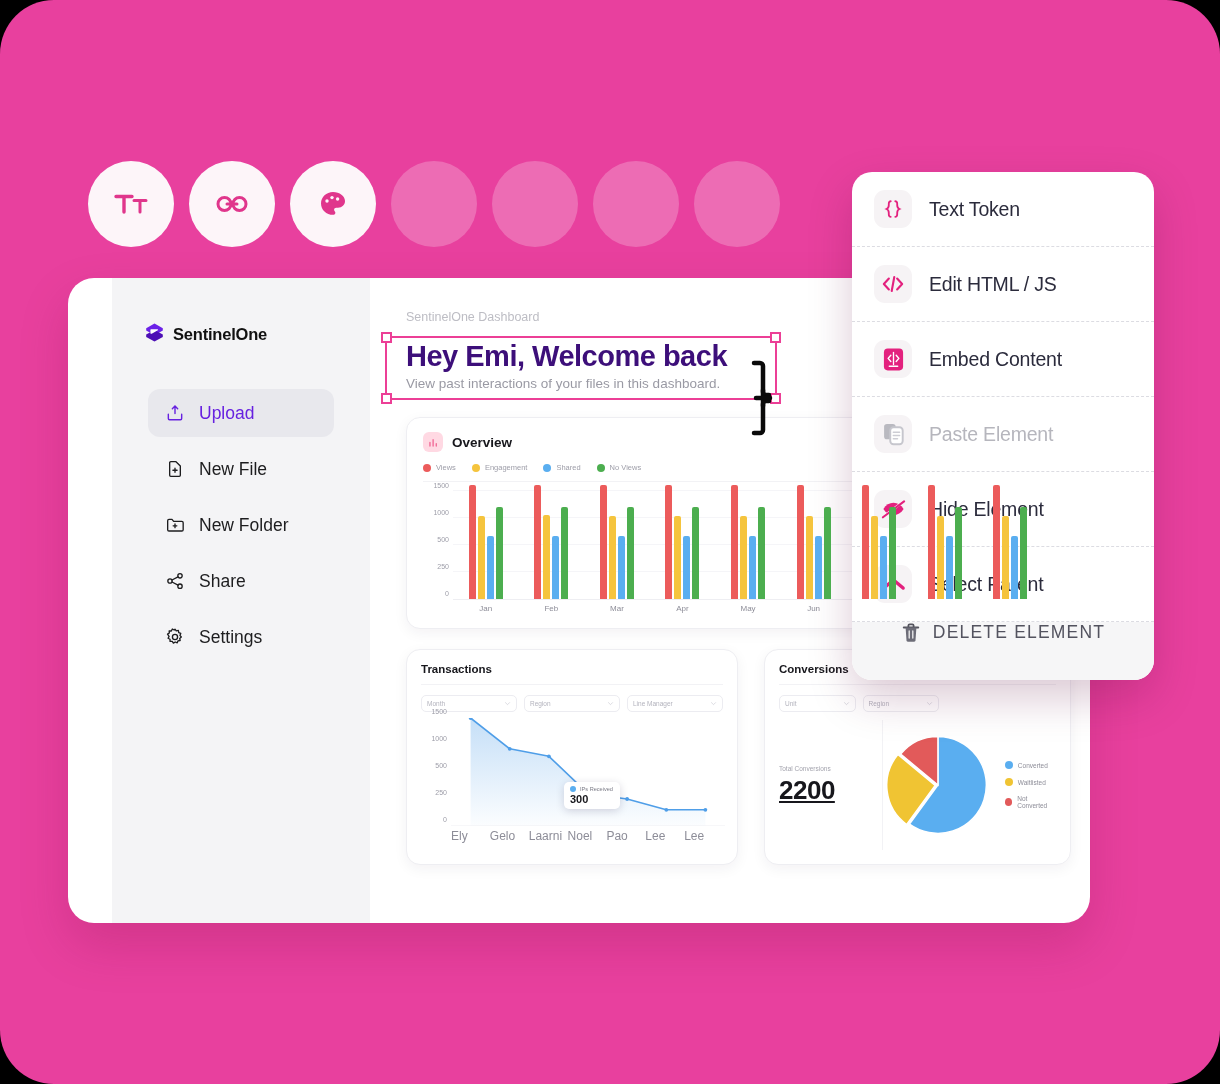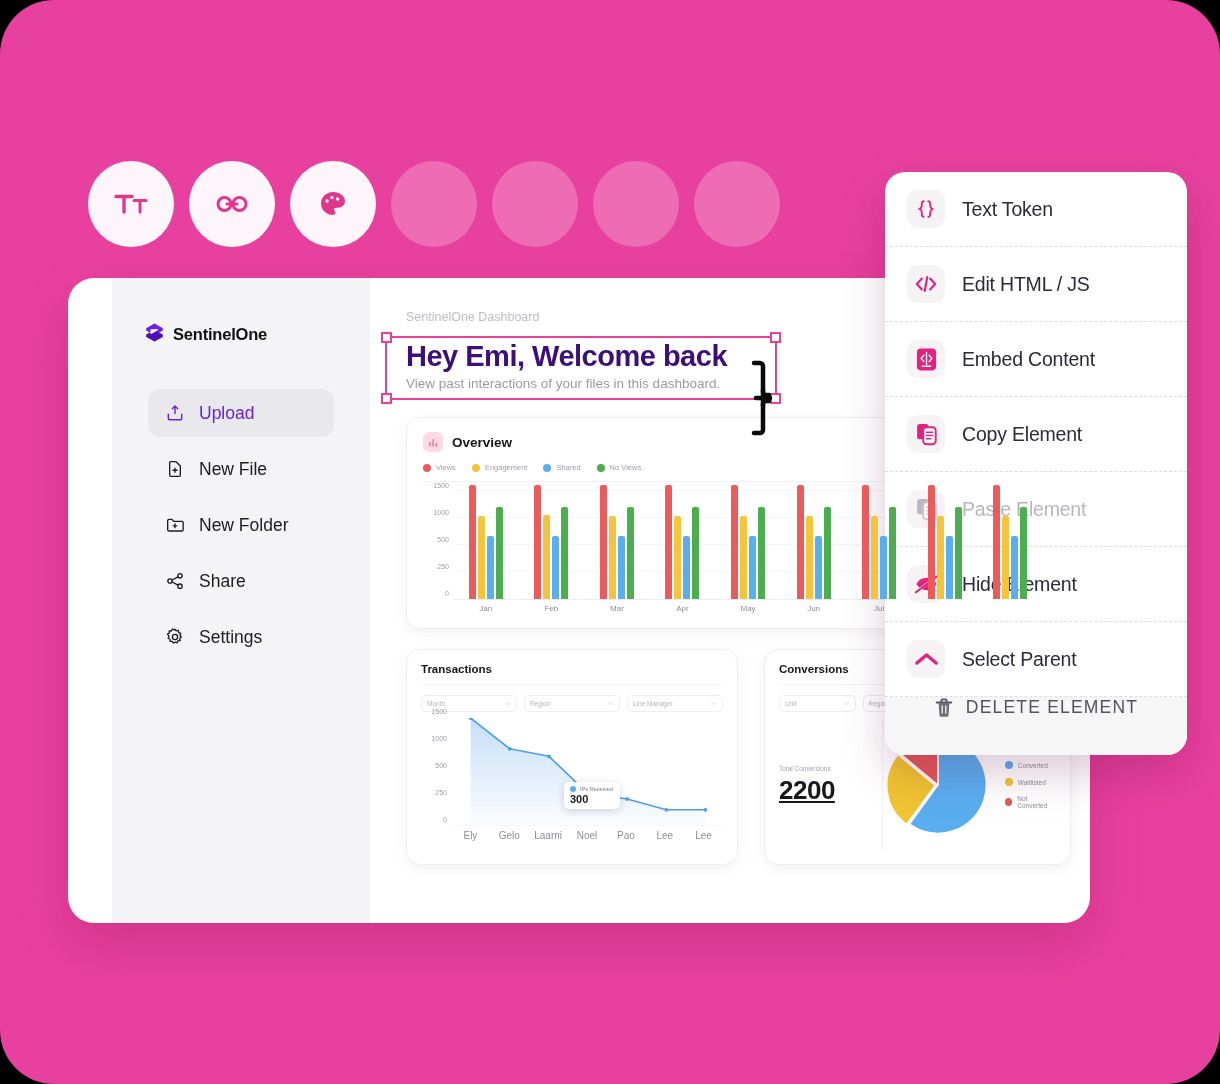--- a/index.html
+++ b/index.html
@@ -123,41 +123,41 @@
     display: flex; align-items: center; justify-content: space-between;
     padding: 0 5px; font-size: 6.5px; color: #b3b3bd;
   }
   .chev { width: 7px; height: 7px; }
 
   
   .line-wrap { position: relative; height: 128px; margin-top: 6px; }
   .ln-y { position: absolute; left: 0; top: 0; bottom: 20px; width: 26px; }
   .ln-tick { position: absolute; right: 0; font-size: 7px; color: #9d9da8; transform: translateY(-50%); }
   .ln-x { position: absolute; left: 30px; right: 0; bottom: 0; height: 20px; display: flex; }
-  .ln-x span { flex: 1; text-align: center; font-size: 10px; color: #8d8d98; line-height: 20px; }
+  .ln-x span { flex: 1; font-size: 12px; color: #8d8d98; line-height: 20px; }
   .tooltip {
     position: absolute; left: 143px; top: 64px; width: 56px;
     background: #fff; border-radius: 5px; box-shadow: 0 2px 9px rgba(30,20,60,.17);
     padding: 4px 6px;
   }
   .tt-top { display: flex; align-items: center; gap: 4px; font-size: 5.6px; color: #7b7b86; }
   .tt-val { font-size: 11px; font-weight: 700; color: #17171c; margin-top: 1px; }
 
   
   .conv-body { display: flex; align-items: center; height: 130px; margin-top: 8px; }
   .conv-total { width: 104px; flex: 0 0 104px; border-right: 1px solid #f2f2f5; height: 100%; display: flex; flex-direction: column; justify-content: center; }
   .conv-label { font-size: 6.5px; color: #a3a3ad; margin-bottom: 3px; }
   .conv-value { font-size: 26px; font-weight: 700; color: #17171c; letter-spacing: -.5px; text-decoration: underline; }
   .pie-zone { flex: 1; display: flex; align-items: center; justify-content: center; gap: 12px; }
   .pie-legend { display: flex; flex-direction: column; gap: 9px; }
   .pl-item { display: flex; align-items: center; gap: 5px; font-size: 6.5px; color: #8d8d98; }
 
   
   #context-menu {
-    position: absolute; left: 885px; top: 172px;
+    position: absolute; left: 852px; top: 172px;
     width: 302px; background: #fff;
     border-radius: 20px;
     box-shadow: 0 18px 44px rgba(90,10,60,.22);
     overflow: hidden;
   }
   .menu-item {
     display: flex; align-items: center; gap: 17px;
     height: 75px; padding: 0 22px;
     border-bottom: 1.5px dashed #dcdce2;
   }
@@ -560,30 +560,20 @@
         <svg width="23" height="25" viewBox="0 0 24 26" fill="none">
           <rect x="2" y="1.6" width="20" height="22.8" rx="4" fill="#e3217e"></rect>
           <path d="M9.2 8.5 6.4 11.8l2.8 3.2M14.8 8.5l2.8 3.3-2.8 3.2" stroke="#fff" stroke-width="1.5" stroke-linecap="round" stroke-linejoin="round"></path>
           <path d="M12 5.6v12.6" stroke="#fff" stroke-width="1.4" stroke-linecap="round"></path>
           <path d="M7.6 20h8.8" stroke="#fff" stroke-width="1.4" stroke-linecap="round"></path>
         </svg>
       </span>
       <span class="mi-label">Embed Content</span>
     </div>
 
-    <div class="menu-item">
-      <span class="mi-ico">
-        <svg width="23" height="24" viewBox="0 0 24 25" fill="none">
-          <rect x="2.2" y="2" width="12" height="16" rx="3" fill="#e3217e"></rect>
-          <rect x="8.6" y="5.4" width="13" height="17.8" rx="3.4" fill="#fff" stroke="#e3217e" stroke-width="2"></rect>
-          <path d="M11.8 10.6h6.6M11.8 14h6.6M11.8 17.4h4.4" stroke="#e3217e" stroke-width="1.5" stroke-linecap="round"></path>
-        </svg>
-      </span>
-      <span class="mi-label">Copy Element</span>
-    </div>
 
     <div class="menu-item disabled">
       <span class="mi-ico">
         <svg width="23" height="24" viewBox="0 0 24 25" fill="none">
           <rect x="2.2" y="2" width="12" height="16" rx="3" fill="#b9b9c0"></rect>
           <rect x="8.6" y="5.4" width="13" height="17.8" rx="3.4" fill="#fff" stroke="#c6c6cd" stroke-width="2"></rect>
           <path d="M11.8 10.6h6.6M11.8 14h6.6M11.8 17.4h4.4" stroke="#cdcdd4" stroke-width="1.5" stroke-linecap="round"></path>
         </svg>
       </span>
       <span class="mi-label">Paste Element</span>

